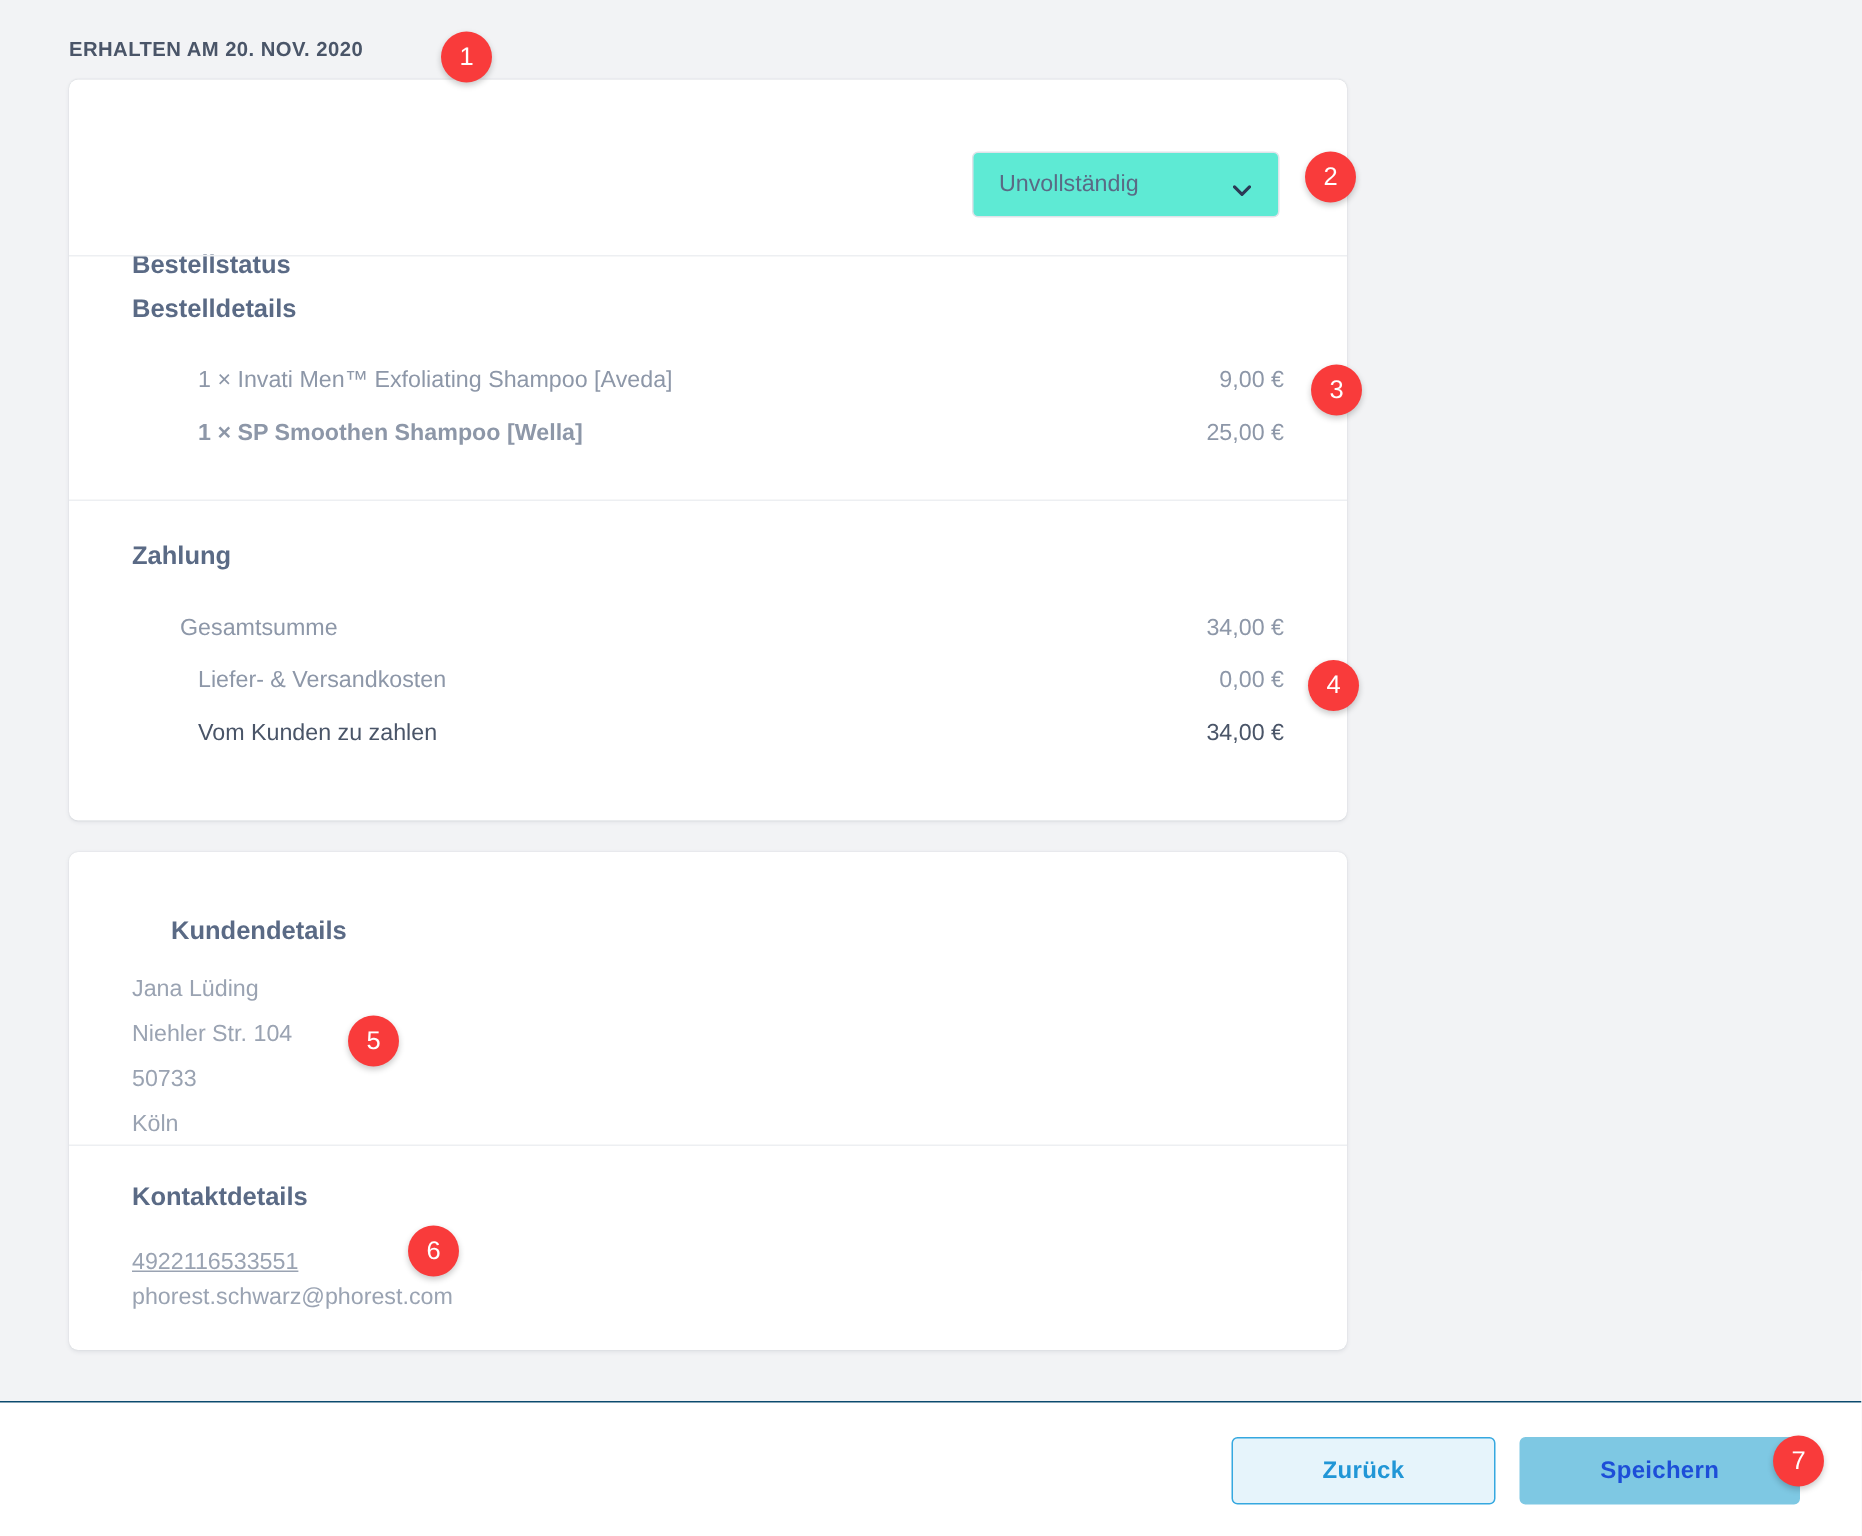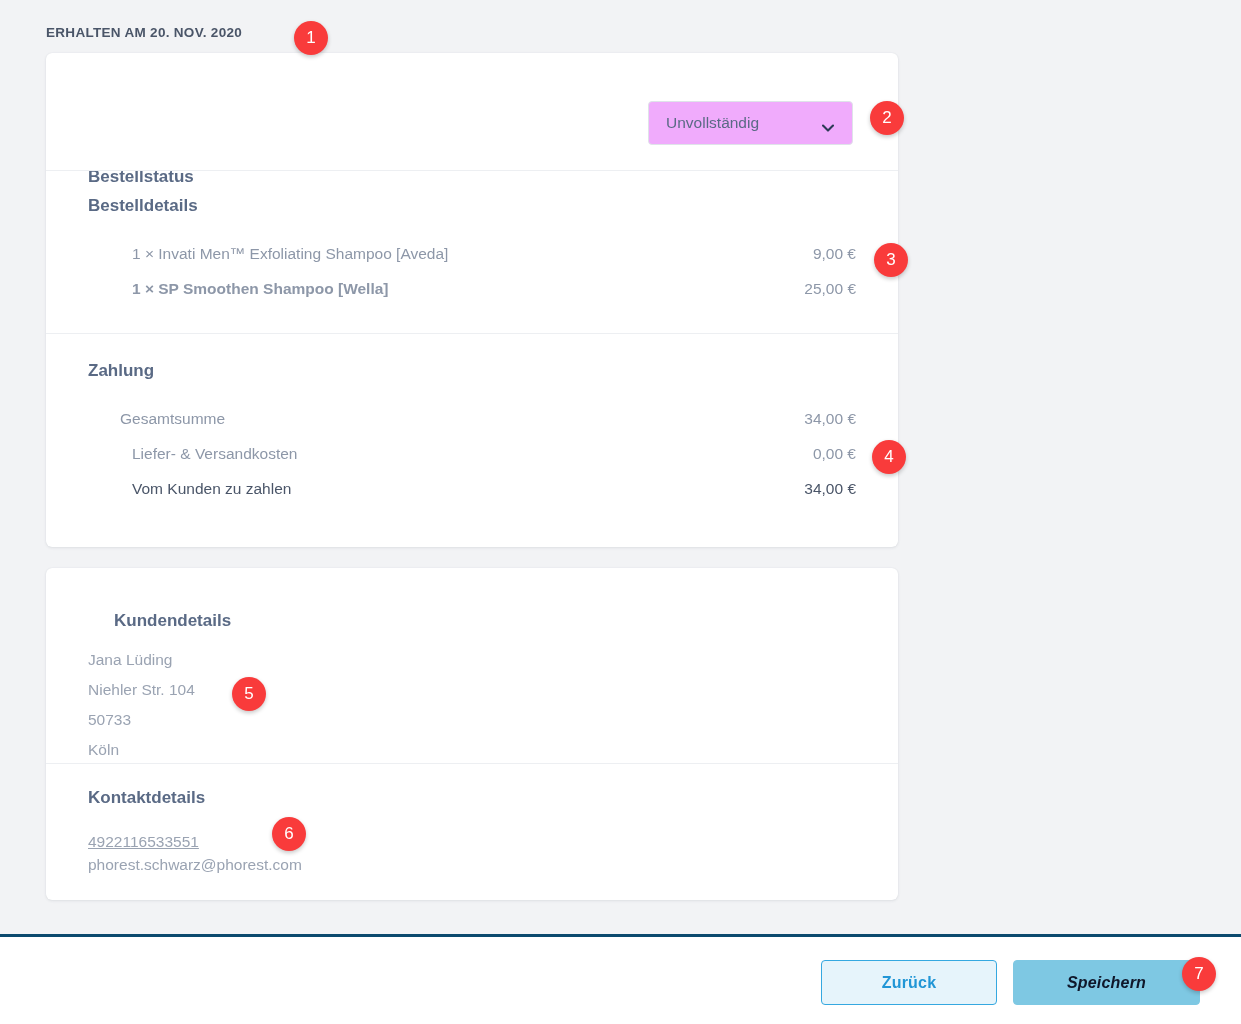--- a/index.html
+++ b/index.html
@@ -104,21 +104,21 @@
     top: 114px;
     font-size: 17px;
   }
 
   .status-select {
     position: absolute;
     left: 602px;
     top: 48px;
     width: 205px;
     height: 44px;
-    background: #f0abfc;
+    background: #5eead4;
     border: 1px solid #dfe3e9;
     border-radius: 4px;
     cursor: pointer;
   }
 
   .status-select .sel-value {
     position: absolute;
     left: 17px;
     top: 12px;
     font-size: 15.5px;
@@ -135,21 +135,21 @@
   }
 
   
   .footer {
     position: absolute;
     left: 0;
     top: 934px;
     width: 1241px;
     height: 90px;
     background: #ffffff;
-    border-top: 3px solid #0c4a6e;
+    border-top: 1px solid #0c4a6e;
   }
 
   .btn {
     position: absolute;
     top: 23px;
     height: 45px;
     border-radius: 4px;
     font-size: 16px;
     font-weight: bold;
     cursor: pointer;
@@ -165,22 +165,21 @@
     background: #e6f4fb;
     border: 1px solid #35a8e0;
     color: #2196d6;
   }
 
   #btn-save {
     left: 1013px;
     width: 187px;
     background: #7ec8e3;
     border: 1px solid #7ec8e3;
-    color: #0f172a;
-    font-style: italic;
+    color: #1d4ed8;
   }
 
   
   .badge {
     position: absolute;
     width: 34px;
     height: 34px;
     border-radius: 50%;
     background: #f93b3b;
     color: #ffffff;

